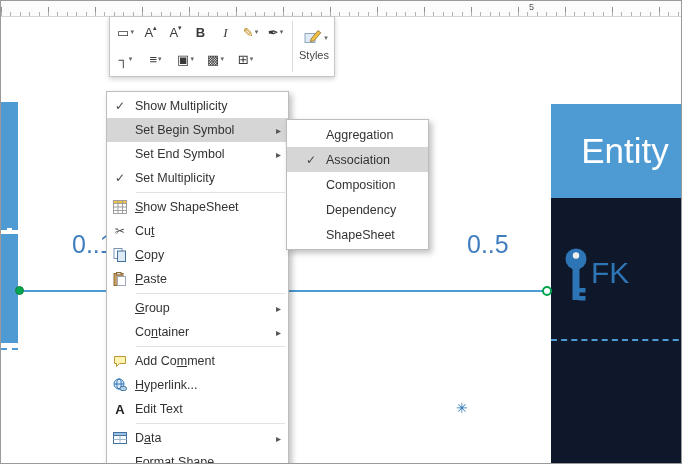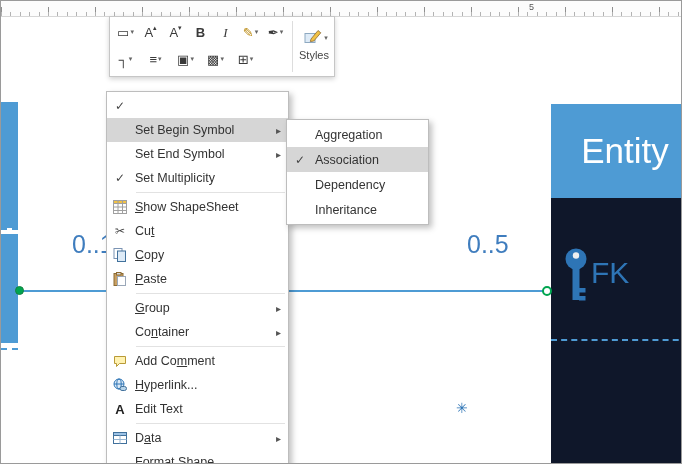--- a/index.html
+++ b/index.html
@@ -50,21 +50,21 @@
   .tb-sup{font-size:7px;line-height:1;margin:-9px 0 0 0;}
   .tb-caret{font-size:7px;color:#666;margin-left:1px;}
   .tb-sep{position:absolute;left:182px;top:4px;bottom:4px;width:1px;background:#DDD;}
   #styles-btn{position:absolute;left:188px;top:5px;width:34px;height:30px;display:flex;align-items:center;justify-content:center;border:1px solid transparent;border-radius:2px;}
   #styles-label{position:absolute;left:182px;top:32px;width:44px;text-align:center;font-size:11px;color:#444;}
   
   .menu{position:absolute;background:#fff;border:1px solid #BDBDBD;box-shadow:3px 3px 6px rgba(0,0,0,.25);padding:2px 0;}
   #context-menu{left:105px;top:90px;width:181px;z-index:20;}
   #submenu{left:285px;top:118px;width:141px;z-index:30;}
   .menu-item{display:flex;align-items:center;height:24px;font-size:12.5px;color:#333;padding-right:7px;}
-  .menu-item.sub{height:25px;}
+  .menu-item.sub{height:25px;padding-left:11px;}
   .menu-item.hl{background:var(--menu-highlight,#D6D6D6);}
   .mi-icon{flex:0 0 26px;width:26px;text-align:center;font-size:12px;color:#444;line-height:1;}
   .mi-icon svg{vertical-align:middle;}
   .mi-icon.ic-letter{font-weight:700;font-size:13px;color:#222;}
   .mi-label{flex:1;padding-left:2px;white-space:nowrap;overflow:hidden;}
   .mi-arrow{font-size:10px;color:#555;}
   .menu-sep{height:1px;background:#E2E2E2;margin:2px 3px 2px 29px;}
 </style>
 </head>
 <body>
@@ -171,20 +171,21 @@
         </svg>
       </span>
       <span class="tb-caret">▾</span>
     </div>
     <div id="styles-label">Styles</div>
   </div>
 
   <div id="context-menu" class="menu">
       <div class="menu-item">
         <span class="mi-icon">✓</span>
+        <span class="mi-label">Show Multiplicity</span>
       </div>
       <div class="menu-item hl">
         <span class="mi-icon"></span>
         <span class="mi-label">Set Begin Symbol</span>
         <span class="mi-arrow">▸</span>
       </div>
       <div class="menu-item">
         <span class="mi-icon"></span>
         <span class="mi-label">Set End Symbol</span>
         <span class="mi-arrow">▸</span>
@@ -275,21 +276,25 @@
       <div class="menu-item sub">
         <span class="mi-icon"></span>
         <span class="mi-label">Aggregation</span>
       </div>
       <div class="menu-item sub hl">
         <span class="mi-icon">✓</span>
         <span class="mi-label">Association</span>
       </div>
       <div class="menu-item sub">
         <span class="mi-icon"></span>
+        <span class="mi-label">Composition</span>
+      </div>
+      <div class="menu-item sub">
+        <span class="mi-icon"></span>
         <span class="mi-label">Dependency</span>
       </div>
       <div class="menu-item sub">
         <span class="mi-icon"></span>
-        <span class="mi-label">Inheritance</span>
+        <span class="mi-label">ShapeSheet</span>
       </div>
     </div>
 
 </div>
 
 </body></html>

